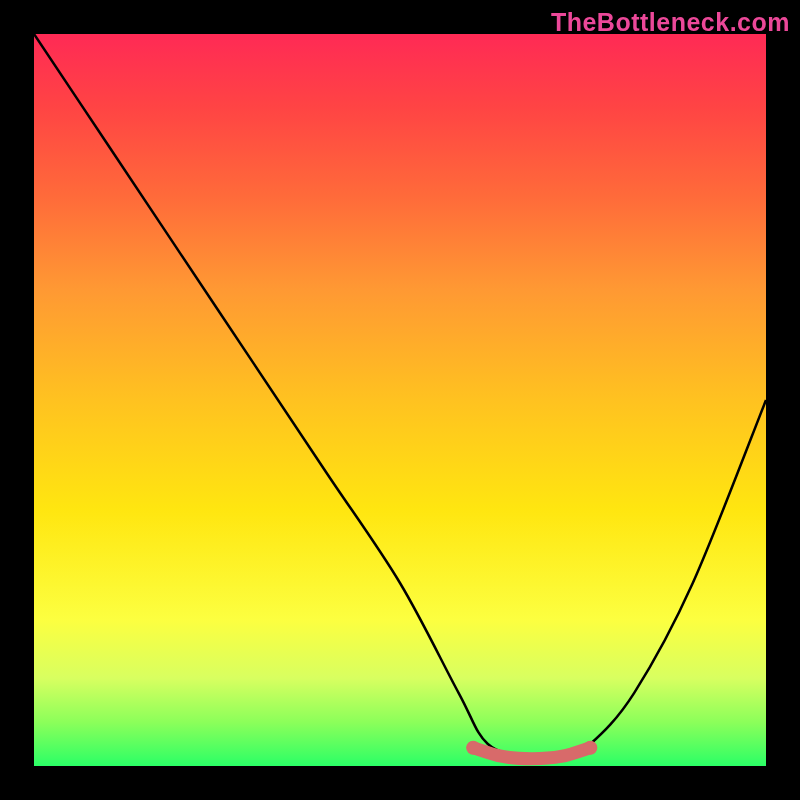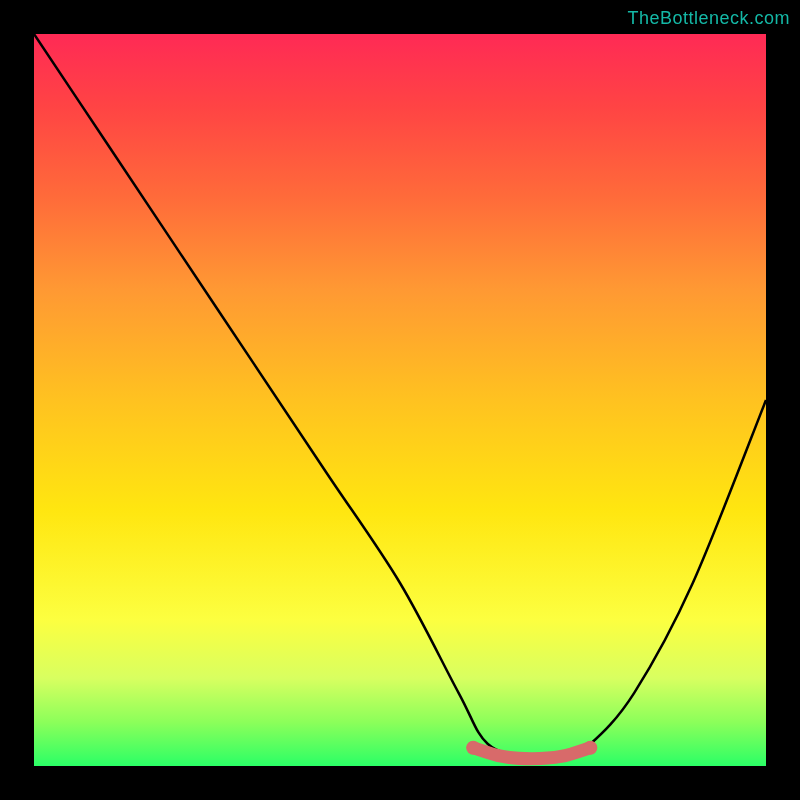--- a/index.html
+++ b/index.html
@@ -20,23 +20,23 @@
       #ffe610 65%,
       #fcff40 80%,
       #d8ff60 88%,
       #8cff5a 94%,
       #2bff66 100%);
   }
   .watermark {
     position: absolute;
     top: 8px;
     right: 10px;
-    color: #14b8a6;
-    font-size: 18px;
-    font-weight: 400;
+    color: #ec4899;
+    font-size: 25px;
+    font-weight: 700;
     letter-spacing: 0.5px;
     z-index: 10;
   }
   svg.curves {
     position: absolute;
     left: 34px;
     top: 34px;
     width: 732px;
     height: 732px;
     z-index: 5;

